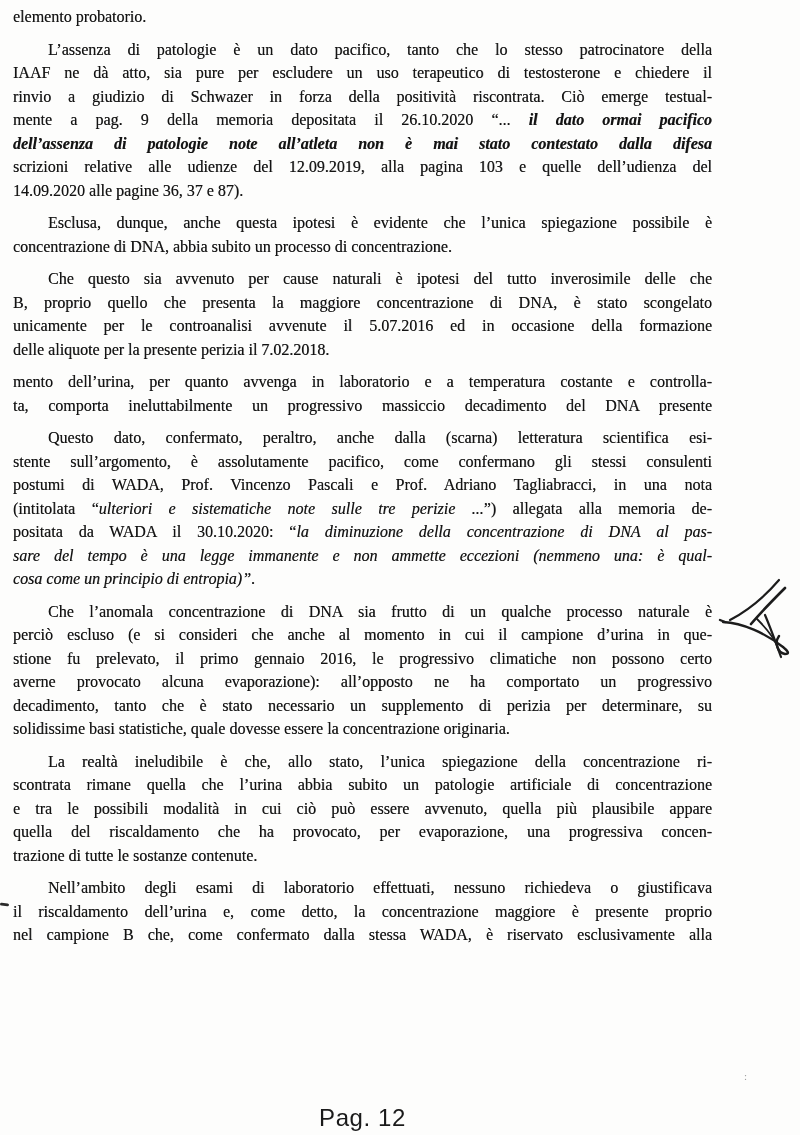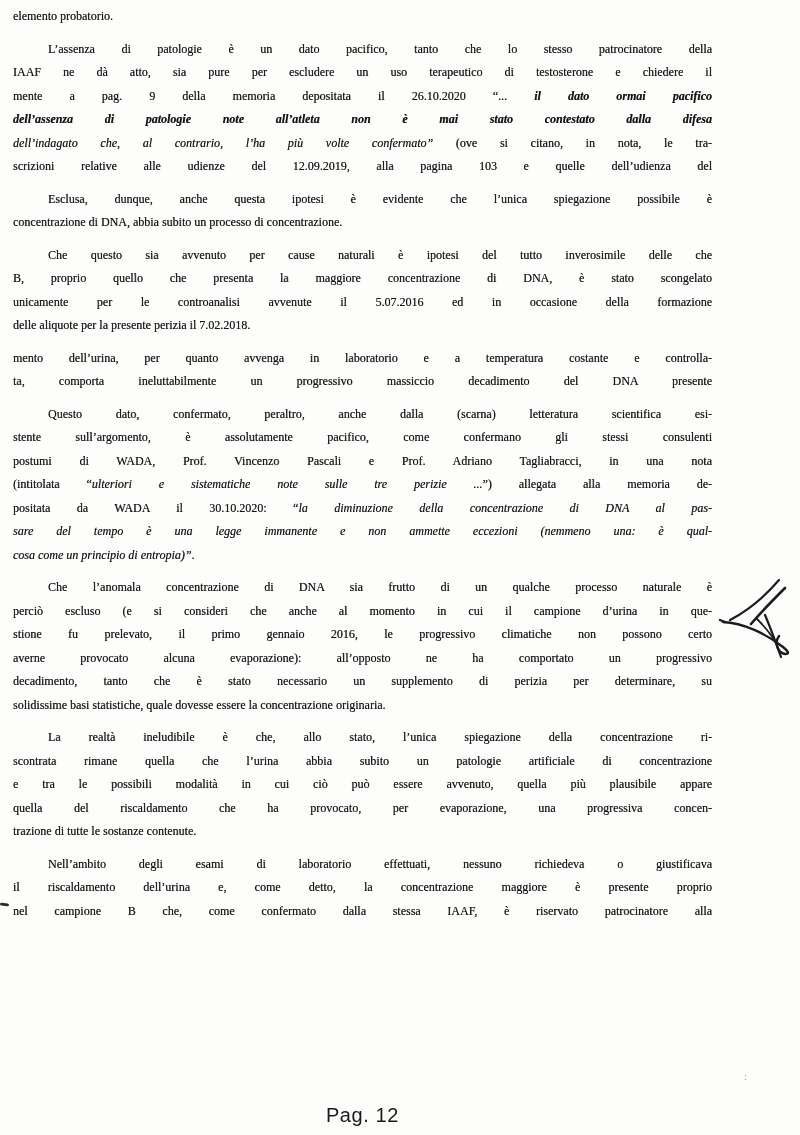--- a/index.html
+++ b/index.html
@@ -11,42 +11,42 @@
     position: relative;
     overflow: hidden;
   }
   .text-block {
     position: absolute;
     left: 13px; top: 5px;
     width: 699px;
   }
   .para { margin: 0 0 9px 0; }
   .line {
-    font-size: 12px;
+    font-size: 16px;
     line-height: 23.5px;
     height: 23.5px;
     overflow: hidden;
     text-align: justify;
     text-shadow: 0.3px 0 0 rgba(10,10,10,0.55);
     white-space: normal;
     font-family: Liberation Serif, serif;
   }
   .line.just { text-align-last: justify; }
   .line.last { text-align: left; text-align-last: left; }
   .line.indent { padding-left: 35px; }
   .seg-n { font-style: normal; font-weight: normal; }
   .seg-i { font-style: italic; }
   .seg-bi { font-style: italic; font-weight: bold; }
   .footer {
     position: absolute;
     left: 13px; top: 1104px;
     width: 699px;
     text-align: center;
     font-family: "Liberation Sans", sans-serif;
-    font-size: 20px;
+    font-size: 24px;
     letter-spacing: 0.6px;
     color: #1a1a1a;
   }
   .pen-scribble {
     position: absolute;
     left: 713px; top: 573px;
     width: 88px; height: 92px;
   }
   .margin-dash {
     position: absolute;
@@ -68,24 +68,25 @@
 </head>
 <body>
 
 <div class="text-block">
     <div class="para">
       <div class="line last"><span class="seg-n">elemento probatorio.</span></div>
     </div>
     <div class="para">
       <div class="line just indent"><span class="seg-n">L’assenza di patologie è un dato pacifico, tanto che lo stesso patrocinatore della</span></div>
       <div class="line just"><span class="seg-n">IAAF ne dà atto, sia pure per escludere un uso terapeutico di testosterone e chiedere il</span></div>
+      <div class="line just"><span class="seg-n">rinvio a giudizio di Schwazer in forza della positività riscontrata. Ciò emerge testual-</span></div>
       <div class="line just"><span class="seg-n">mente a pag. 9 della memoria depositata il 26.10.2020 “... </span><span class="seg-bi">il dato ormai pacifico</span></div>
       <div class="line just"><span class="seg-bi">dell’assenza di patologie note all’atleta non è mai stato contestato dalla difesa</span></div>
-      <div class="line just"><span class="seg-i">dell’indagato che, al contrario, l’ha più volte confermato”</span><span class="seg-n"> (ove si citano, in nota, le tra-</span></div>
       <div class="line just"><span class="seg-n">scrizioni relative alle udienze del 12.09.2019, alla pagina 103 e quelle dell’udienza del</span></div>
+      <div class="line last"><span class="seg-n">14.09.2020 alle pagine 36, 37 e 87).</span></div>
     </div>
     <div class="para">
       <div class="line just indent"><span class="seg-n">Esclusa, dunque, anche questa ipotesi è evidente che l’unica spiegazione possibile è</span></div>
       <div class="line last"><span class="seg-n">concentrazione di DNA, abbia subito un processo di concentrazione.</span></div>
     </div>
     <div class="para">
       <div class="line just indent"><span class="seg-n">Che questo sia avvenuto per cause naturali è ipotesi del tutto inverosimile delle che</span></div>
       <div class="line just"><span class="seg-n">B, proprio quello che presenta la maggiore concentrazione di DNA, è stato scongelato</span></div>
       <div class="line just"><span class="seg-n">unicamente per le controanalisi avvenute il 5.07.2016 ed in occasione della formazione</span></div>
       <div class="line last"><span class="seg-n">delle aliquote per la presente perizia il 7.02.2018.</span></div>
@@ -114,21 +115,21 @@
     <div class="para">
       <div class="line just indent"><span class="seg-n">La realtà ineludibile è che, allo stato, l’unica spiegazione della concentrazione ri-</span></div>
       <div class="line just"><span class="seg-n">scontrata rimane quella che l’urina abbia subito un patologie artificiale di concentrazione</span></div>
       <div class="line just"><span class="seg-n">e tra le possibili modalità in cui ciò può essere avvenuto, quella più plausibile appare</span></div>
       <div class="line just"><span class="seg-n">quella del riscaldamento che ha provocato, per evaporazione, una progressiva concen-</span></div>
       <div class="line last"><span class="seg-n">trazione di tutte le sostanze contenute.</span></div>
     </div>
     <div class="para">
       <div class="line just indent"><span class="seg-n">Nell’ambito degli esami di laboratorio effettuati, nessuno richiedeva o giustificava</span></div>
       <div class="line just"><span class="seg-n">il riscaldamento dell’urina e, come detto, la concentrazione maggiore è presente proprio</span></div>
-      <div class="line just"><span class="seg-n">nel campione B che, come confermato dalla stessa IAAF, è riservato patrocinatore alla</span></div>
+      <div class="line just"><span class="seg-n">nel campione B che, come confermato dalla stessa WADA, è riservato esclusivamente alla</span></div>
     </div>
   </div>
 
 <svg class="pen-scribble" viewBox="0 0 88 92" fill="none" xmlns="http://www.w3.org/2000/svg">
   <path d="M66 7 C 54 21, 36 37, 17 47" stroke="#1c1c1c" stroke-width="2.2" stroke-linecap="round"></path>
   <path d="M72 15 C 60 27, 48 39, 38 51" stroke="#1c1c1c" stroke-width="2.6" stroke-linecap="round"></path>
   <path d="M10 49 C 30 50, 52 60, 70 74 C 75 78, 77 81, 72 81 C 65 80, 61 70, 66 63" stroke="#1c1c1c" stroke-width="2.4" stroke-linecap="round"></path>
   <path d="M52 42 C 58 56, 63 70, 68 84" stroke="#1c1c1c" stroke-width="2.2" stroke-linecap="round"></path>
   <path d="M44 46 C 52 54, 60 64, 64 72" stroke="#1c1c1c" stroke-width="1.8" stroke-linecap="round"></path>
   <path d="M7 47 l 5 2" stroke="#1c1c1c" stroke-width="2.4" stroke-linecap="round"></path>

